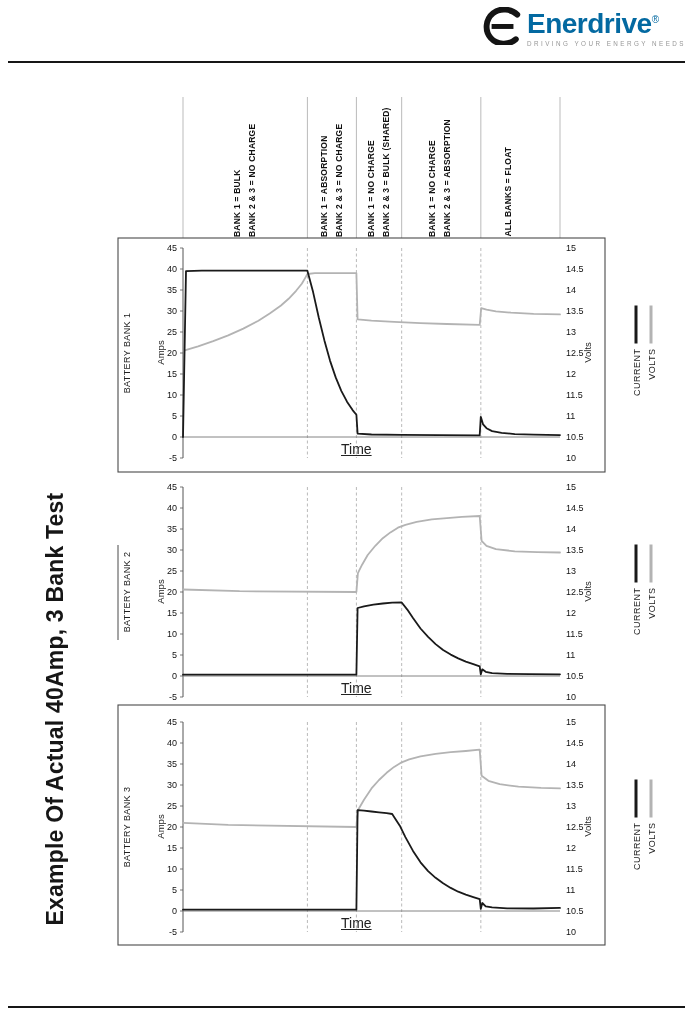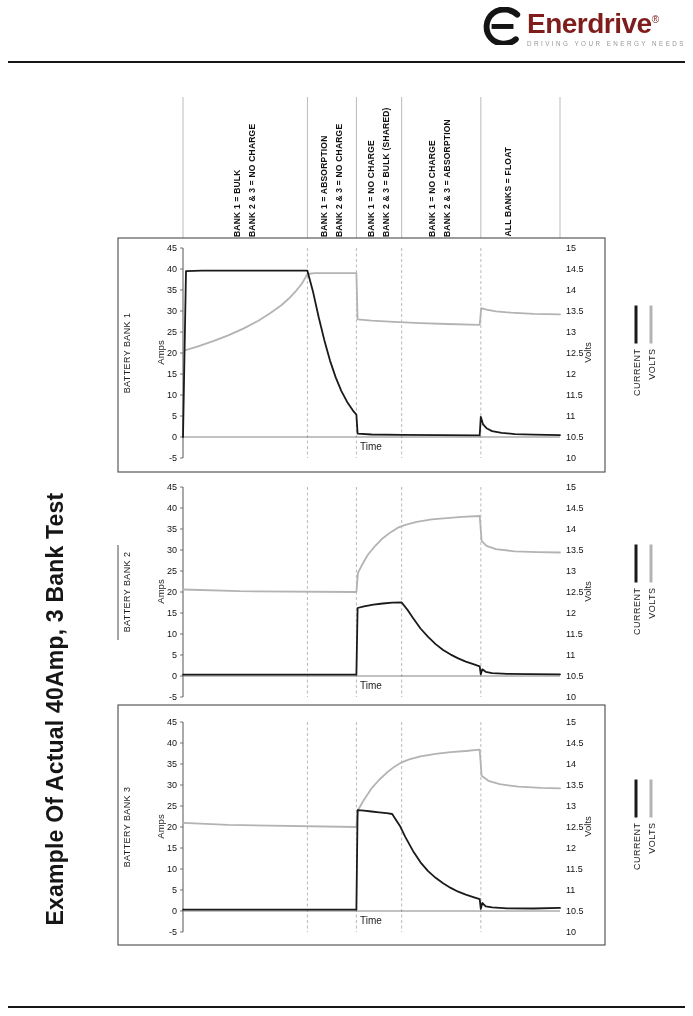--- a/index.html
+++ b/index.html
@@ -5,37 +5,37 @@
   html,body{margin:0;padding:0;background:#e8e8e8;}
   .page{position:relative;width:693px;height:1016px;background:#ffffff;overflow:hidden;
         font-family:"Liberation Sans",sans-serif;color:#111;margin:0 auto;}
   .rule{position:absolute;left:8px;width:677px;height:2px;background:#161616;}
   .top-rule{top:61px;}
   .bottom-rule{top:1006px;}
 
   
   .logo{position:absolute;top:5px;right:7px;display:flex;align-items:flex-start;}
   .logo-icon{margin-top:2px;margin-right:4px;}
-  .brand{font-size:28px;font-weight:bold;letter-spacing:-0.5px;line-height:30px;color:#7f1d1d;}
+  .brand{font-size:28px;font-weight:bold;letter-spacing:-0.5px;line-height:30px;color:#0369a1;}
   .brand sup{font-size:10px;vertical-align:super;font-weight:normal;}
   .tagline{font-size:6.3px;letter-spacing:2.45px;color:#979797;margin-top:1px;white-space:nowrap;}
 
   
   .rot{transform:rotate(-90deg);}
   .doc-title{position:absolute;left:-183px;top:694px;width:475px;height:30px;line-height:30px;
              text-align:center;font-size:23px;font-weight:bold;letter-spacing:0.2px;color:#161616;}
 
   .phase-label{position:absolute;width:148px;font-size:8.5px;font-weight:bold;letter-spacing:0.2px;color:#111;}
   .phase-line{height:15px;line-height:15px;text-align:left;white-space:nowrap;}
 
   .bank-label{position:absolute;width:110px;height:14px;line-height:14px;text-align:center;
               font-size:9px;letter-spacing:0.4px;color:#222;}
   .axis-rot{position:absolute;width:60px;height:13px;line-height:13px;text-align:center;
             font-size:9.5px;color:#222;}
-  .time-label{position:absolute;width:60px;text-align:center;font-size:10px;color:#222;}
+  .time-label{position:absolute;width:60px;font-size:14px;color:#222;text-decoration:underline;}
 
   .legend{position:absolute;width:95px;height:30px;}
   .legend-row{display:flex;align-items:center;height:15px;}
   .lg-label{flex:1;text-align:right;padding-right:5px;font-size:9px;letter-spacing:0.5px;color:#222;}
   .lg-line{width:38px;}
   .lg-current{height:3.5px;background:#1a1a1a;}
   .lg-volts{height:2.5px;background:#b3b3b3;}
 
   svg text.tick{font-family:"Liberation Sans",sans-serif;font-size:9px;fill:#111;}
   #plots-svg{position:absolute;left:0;top:0;}

